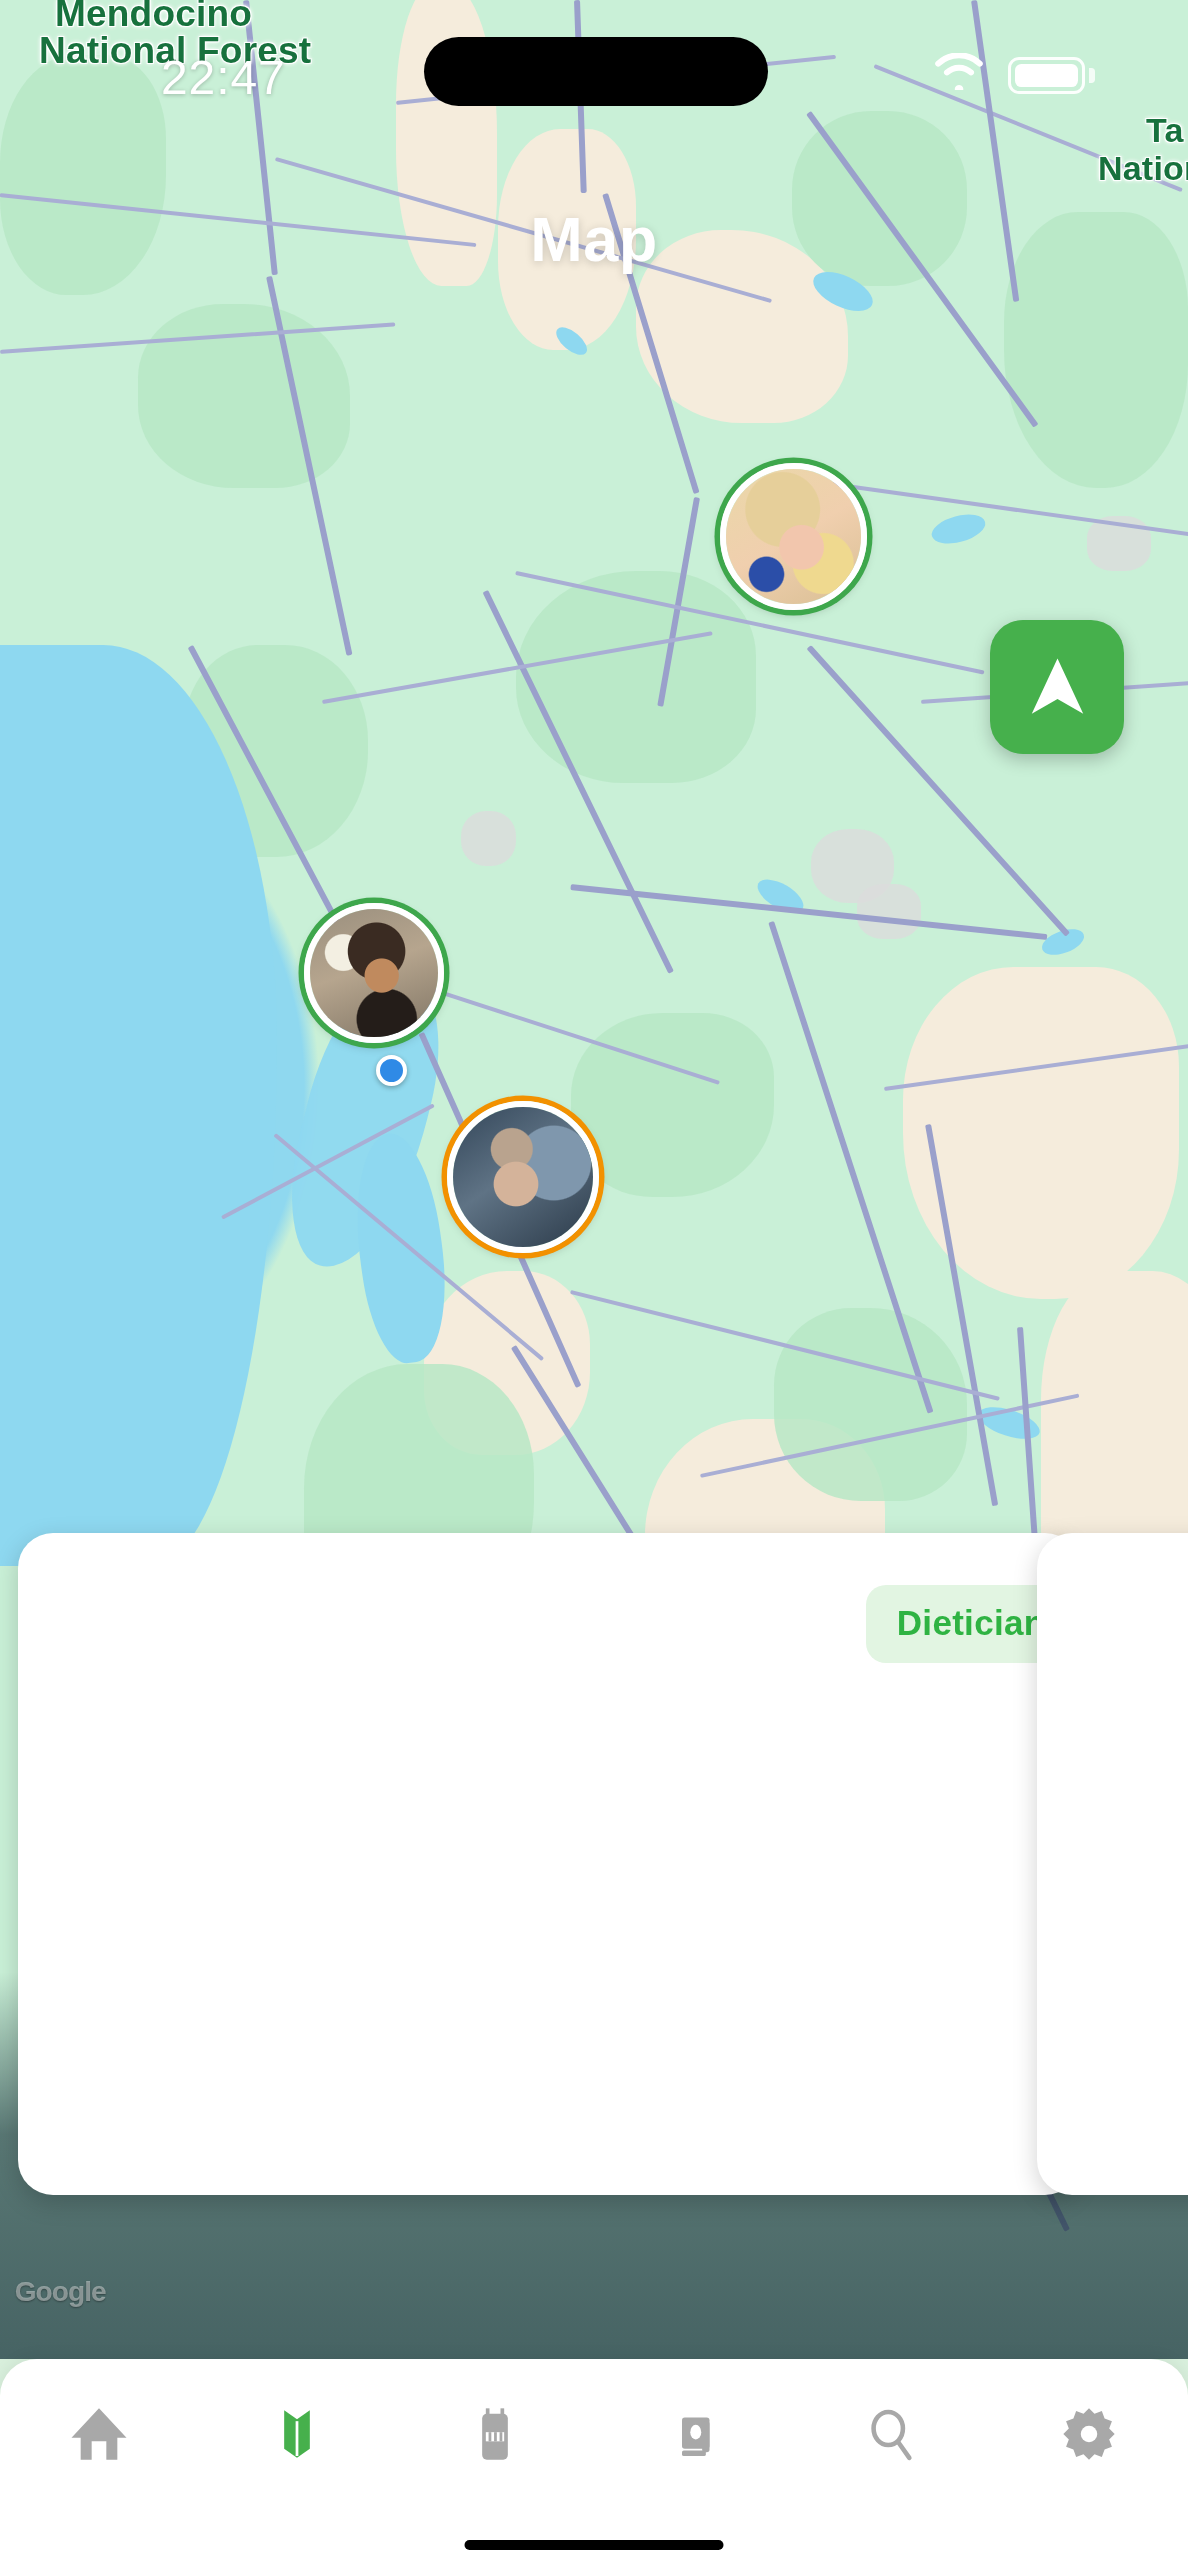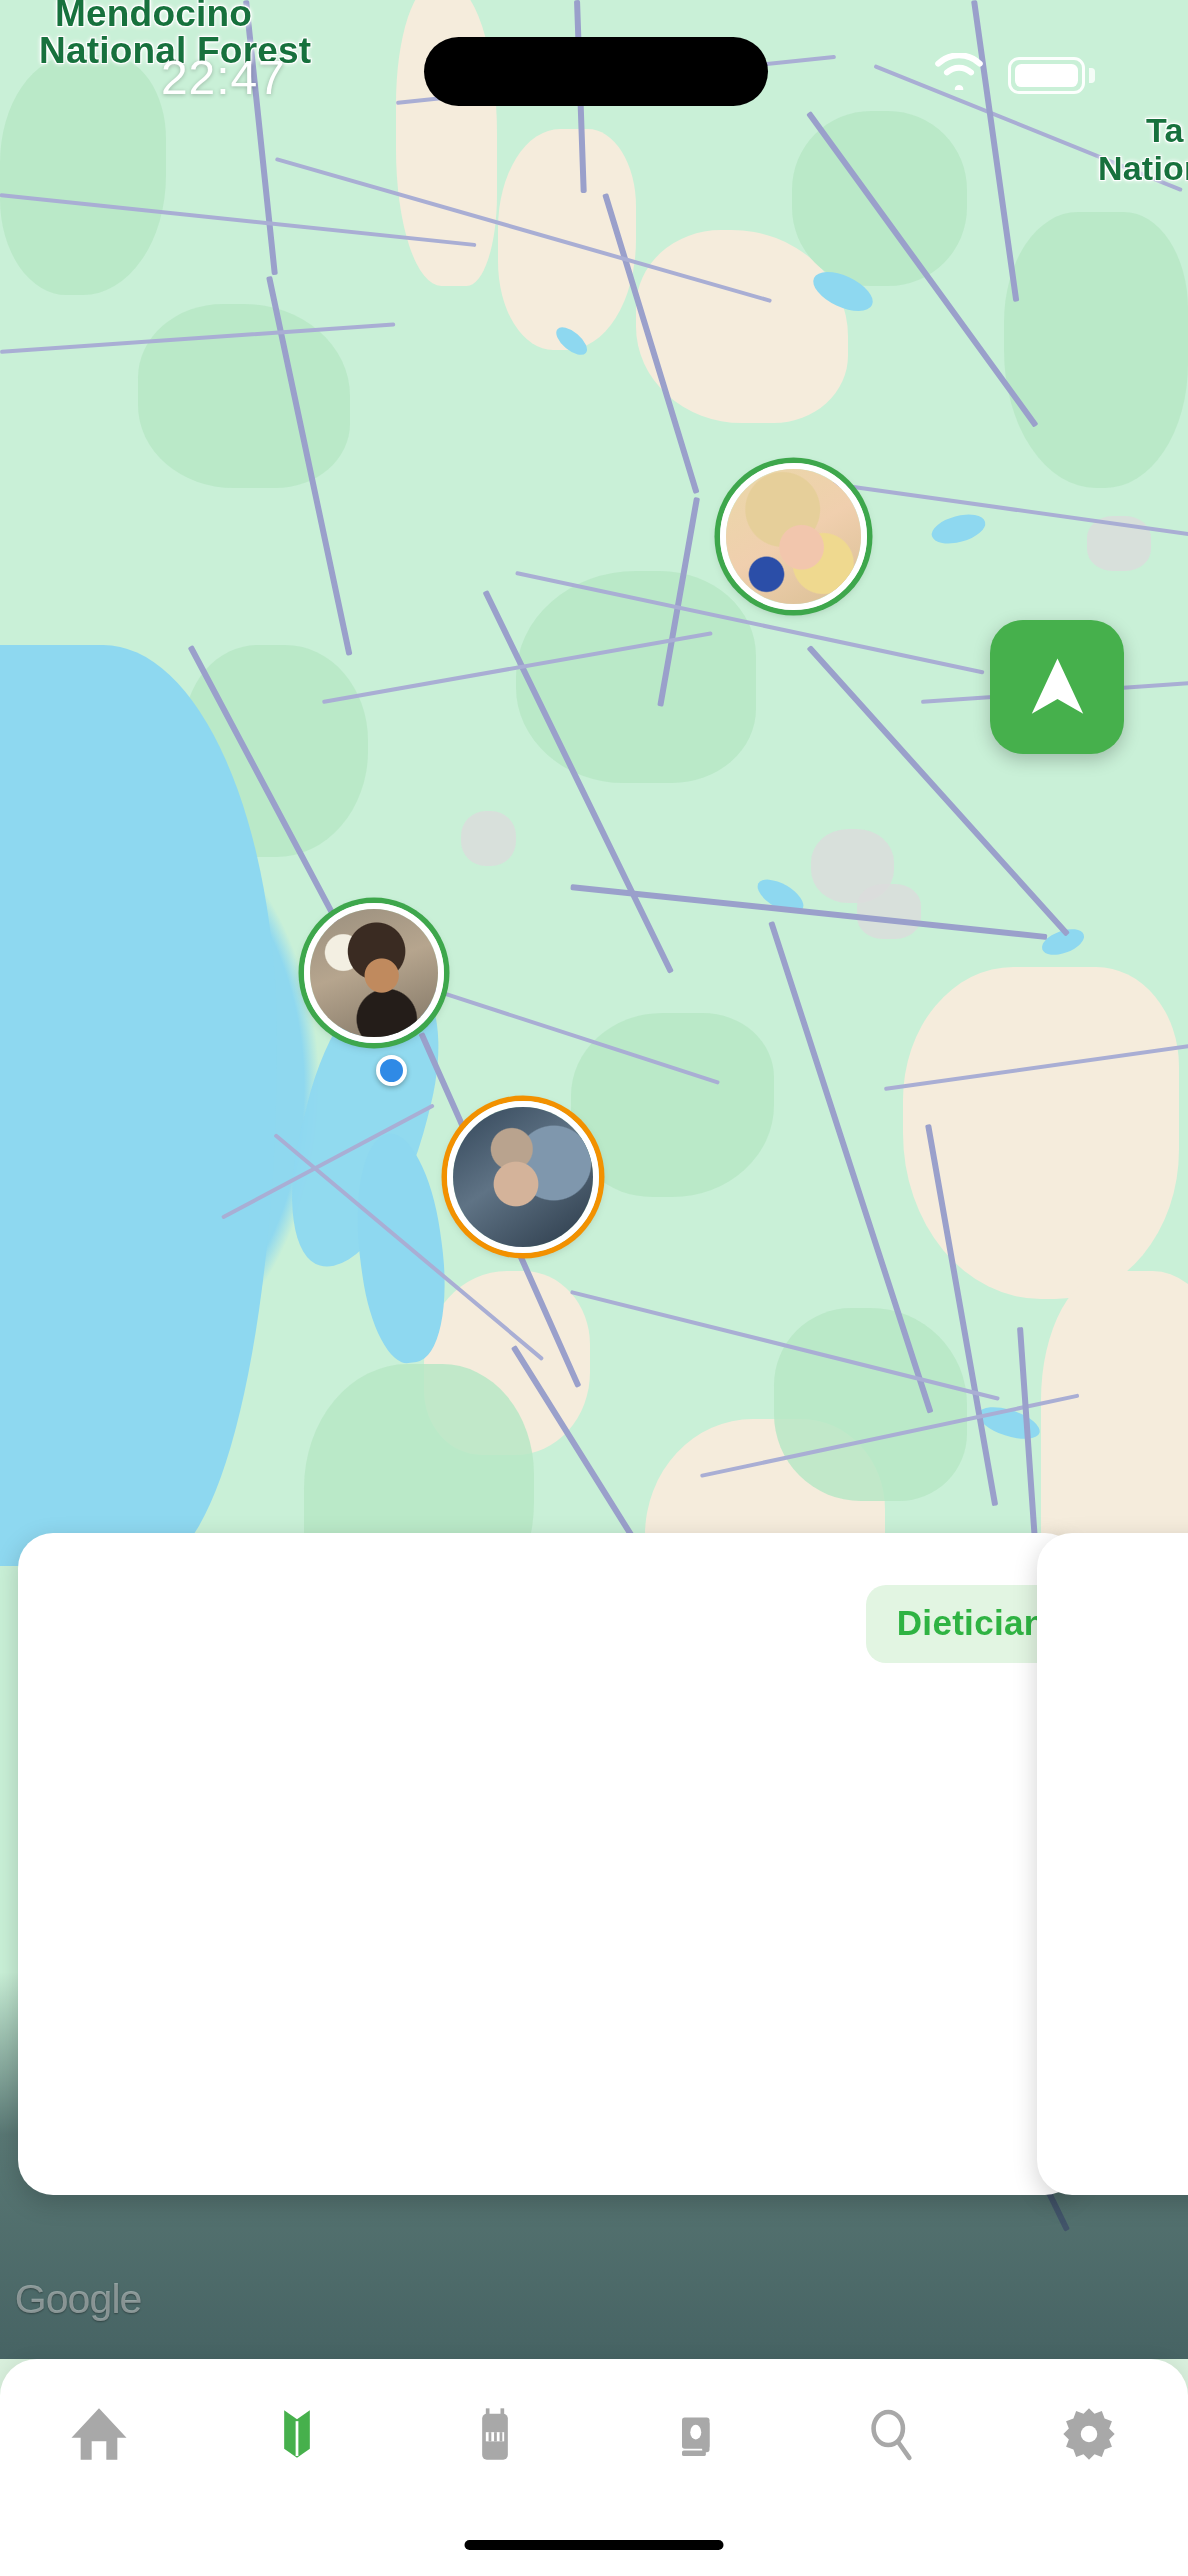--- a/index.html
+++ b/index.html
@@ -189,21 +189,21 @@
     position:absolute; left:1148px; top:1657px; width:147px; height:147px;
     border-radius:50%; overflow:hidden; box-shadow:0 0 0 6.4px #3ea74c;
   }
   .next-divider { position:absolute; left:1152px; top:2045px; width:184px; height:1.8px; background:#e6e6e6; }
   .next-loc { position:absolute; left:1060px; top:2087px; width:184px; height:55px; }
   .next-loc-text { position:absolute; left:57px; top:3.7px; font-size:37px; color:#6d6d6d; white-space:nowrap; }
 
   
   .gwm {
     position:absolute; left:14.7px; top:2276px; z-index:28;
-    font-size:41px; font-weight:400; color:rgba(255,255,255,.42);
+    font-size:28px; font-weight:700; color:rgba(255,255,255,.42);
     text-shadow:0 0.9px 1.8px rgba(0,0,0,.35); letter-spacing:-0.9px;
   }
 
   
   .tabbar {
     position:absolute; left:0; top:2359px; width:1188px; height:217px;
     background:#fff; border-radius:37px 37px 0 0; z-index:45;
     box-shadow:0 -2.8px 14.7px rgba(0,0,0,.06);
   }
   .tabs { position:absolute; left:0; top:24px; width:1188px; height:101px; display:flex; }
@@ -321,20 +321,21 @@
     <div class="notch"></div>
     <svg class="wifi" viewBox="0 0 52 40">
       <path d="M26 34.5 a4.6 4.6 0 1 0 0.1 0 Z" fill="#fff"></path>
       <path d="M13 21 a19 19 0 0 1 26 0" stroke="#fff" stroke-width="6.5" fill="none" stroke-linecap="round"></path>
       <path d="M3.5 11.5 a32.5 32.5 0 0 1 45 0" stroke="#fff" stroke-width="6.5" fill="none" stroke-linecap="round"></path>
     </svg>
     <div class="batt"></div>
     <div class="batt-tip"></div>
   </div>
 
+  <div class="page-title">Map</div>
 
   <div class="gwm">Google</div>
 
   <div class="cards">
     <div class="card card-main">
       <div class="badge">Dietician</div>
     </div>
     <div class="card card-next"></div>
   </div>
 

